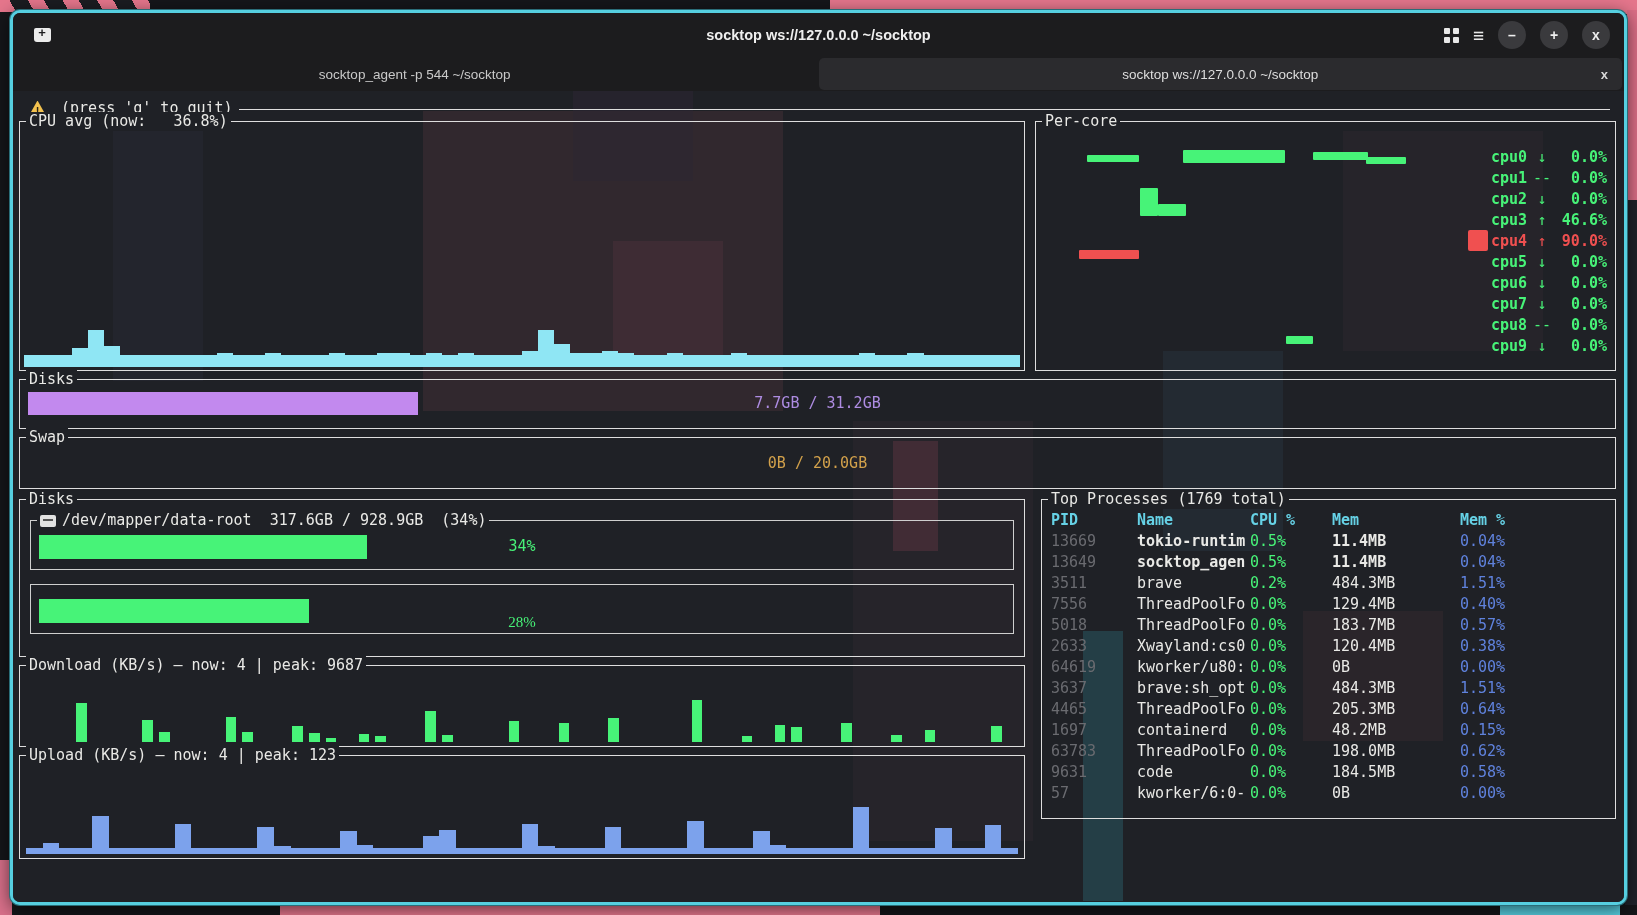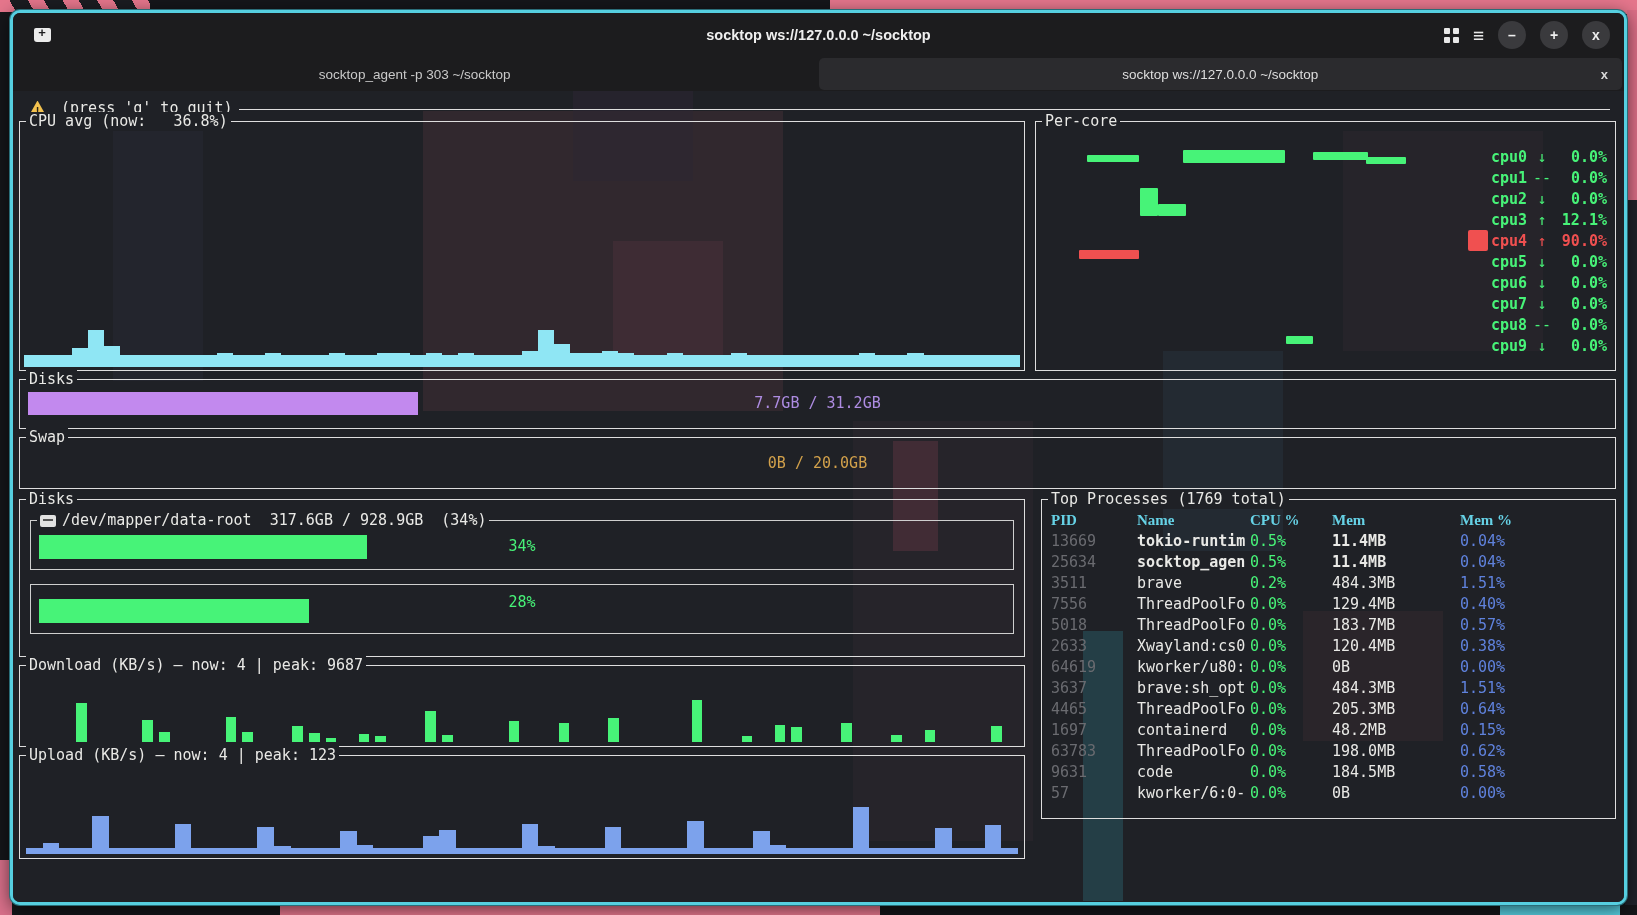--- a/index.html
+++ b/index.html
@@ -117,21 +117,21 @@
         </div>
       <div class="menu-ico">≡</div>
       <button class="circle-btn">–</button>
       <button class="circle-btn">+</button>
       <button class="circle-btn">x</button>
     </div>
   </div>
 
   <div class="tabbar">
     <div class="tab">
-      <span>socktop_agent -p 303 ~/socktop</span>
+      <span>socktop_agent -p 544 ~/socktop</span>
     </div>
     <div class="tab active">
       <span>socktop ws://127.0.0.0 ~/socktop</span>
       <span class="tab-close">x</span>
     </div>
   </div>
 
   <div class="term">
 
     <div class="wp" style="left:410px;top:20px;width:360px;height:300px;background:#47313a;opacity:.45"></div>
@@ -255,21 +255,21 @@
           <div class="core-row">
      <span class="core-hot"></span>
      <span class="core-label">cpu2</span>
      <span class="core-arrow">↓</span>
      <span class="core-val">0.0%</span>
    </div>
           <div class="core-row">
      <span class="core-hot"></span>
      <span class="core-label">cpu3</span>
      <span class="core-arrow">↑</span>
-     <span class="core-val">12.1%</span>
+     <span class="core-val">46.6%</span>
    </div>
           <div class="core-row hot">
      <span class="core-hot on"></span>
      <span class="core-label">cpu4</span>
      <span class="core-arrow">↑</span>
      <span class="core-val">90.0%</span>
    </div>
           <div class="core-row">
      <span class="core-hot"></span>
      <span class="core-label">cpu5</span>
@@ -327,21 +327,21 @@
         <div class="gauge" style="top:14px;height:24px;">
           <div class="fill" id="disk0-fill" style="background: var(--green); width: 34%;"></div>
         </div>
         <div class="center-label" style="top:16px;color:var(--green);">34%</div>
       </div>
 
       <div class="panel" style="left:10px;top:84px;right:10px;height:50px;border-color:#cfcfcf;">
         <div class="gauge" style="top:14px;height:24px;">
           <div class="fill" id="disk1-fill" style="background: var(--green); width: 28%;"></div>
         </div>
-        <div class="center-label" style="top:8px;color:var(--green);">28%</div>
+        <div class="center-label" style="top:29px;color:var(--green);font-family:Liberation Serif, serif;">28%</div>
       </div>
     </div>
 
     <div class="panel" style="left:6px;top:574px;width:1006px;height:82px;">
       <span class="panel-title">Download (KB/s) — now: 4 | peak: 9687</span>
       <div class="bars dl" id="dl-bars" style="left:6px;right:6px;bottom:4px;height:56px;gap:6px;">
           <i style="height:0%"></i>
           <i style="height:0%"></i>
           <i style="height:0%"></i>
           <i style="height:70%"></i>
@@ -465,37 +465,37 @@
           <i style="height:34%"></i>
           <i style="height:8%"></i>
           <i style="height:8%"></i>
           <i style="height:38%"></i>
           <i style="height:8%"></i>
         </div>
     </div>
 
     <div class="panel" style="left:1028px;top:408px;width:575px;height:320px;">
       <span class="panel-title">Top Processes (1769 total)</span>
-      <div class="proc-head" style="margin-top:10px;font-family:Liberation Serif, serif;">
+      <div class="proc-head" style="margin-top:10px;">
         <span>PID</span>
         <span>Name</span>
         <span>CPU %</span>
         <span>Mem</span>
         <span>Mem %</span>
       </div>
       <div id="proc-rows">
           <div class="proc-row emph">
      <span class="pid">13669</span>
      <span class="pname">tokio-runtim</span>
      <span class="pcpu">0.5%</span>
      <span class="pmem">11.4MB</span>
      <span class="pmemp">0.04%</span>
    </div>
           <div class="proc-row emph">
-     <span class="pid">25634</span>
+     <span class="pid">13649</span>
      <span class="pname">socktop_agen</span>
      <span class="pcpu">0.5%</span>
      <span class="pmem">11.4MB</span>
      <span class="pmemp">0.04%</span>
    </div>
           <div class="proc-row">
      <span class="pid">3511</span>
      <span class="pname">brave</span>
      <span class="pcpu">0.2%</span>
      <span class="pmem">484.3MB</span>

